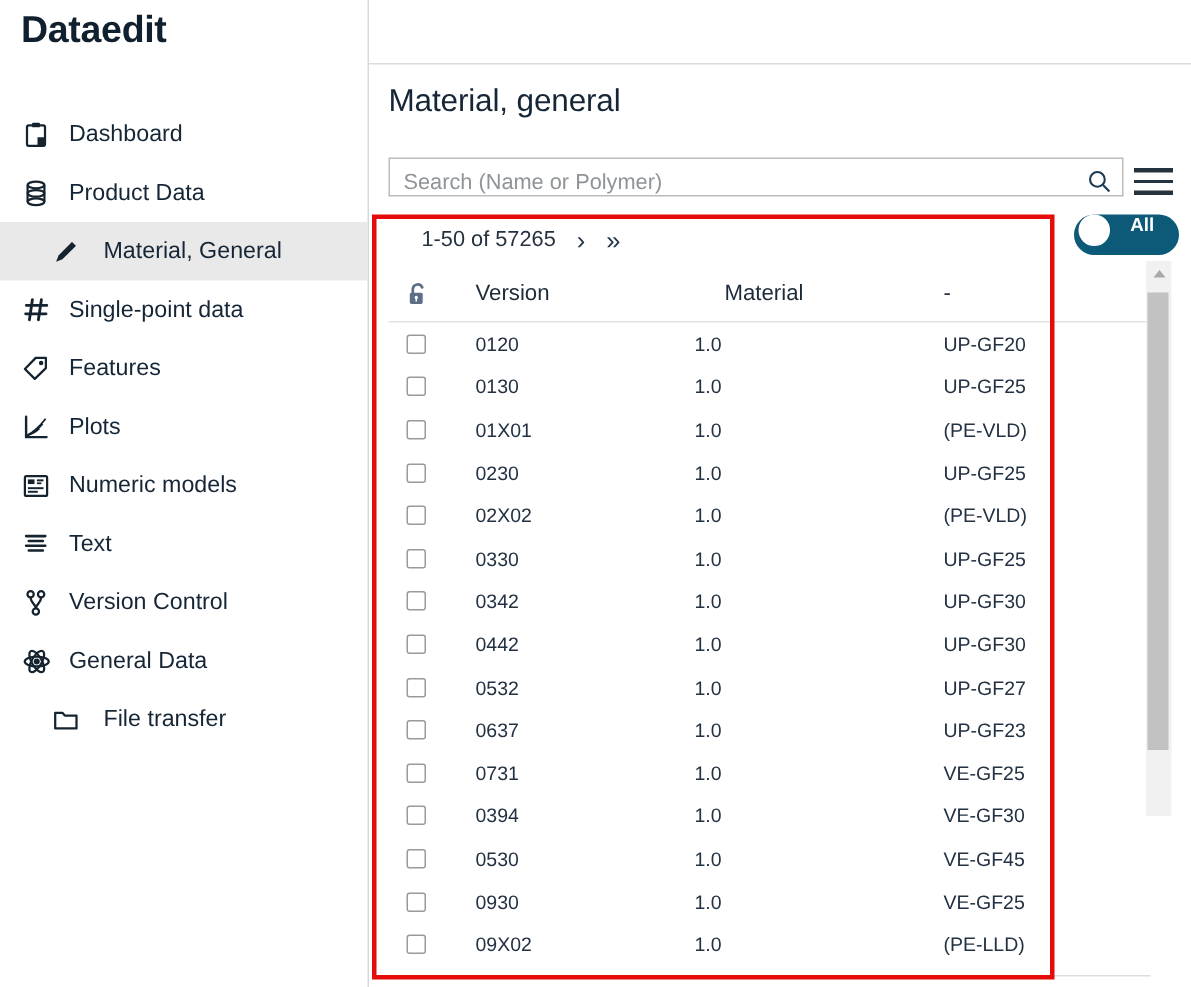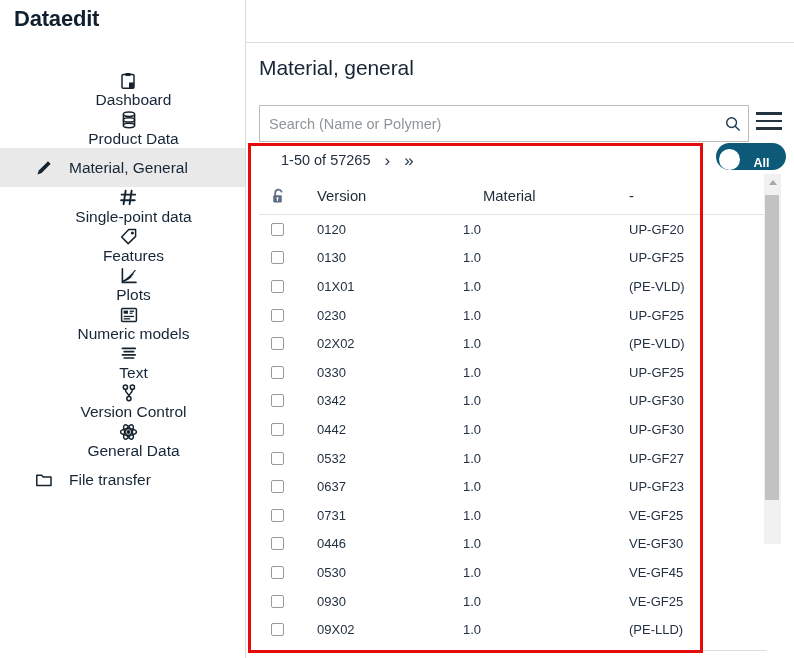--- a/index.html
+++ b/index.html
@@ -23,40 +23,40 @@
     width: 246px;
     height: 658px;
     background: #ffffff;
     border-right: 1px solid #d9d9d9;
     box-sizing: border-box;
   }
   #app-title {
     position: absolute;
     left: 14px;
     top: 6px;
-    font-size: 22px;
+    font-size: 25px;
     font-weight: bold;
     color: #10202e;
     letter-spacing: -0.2px;
   }
   #nav {
     position: absolute;
     left: 0;
     top: 70px;
     width: 100%;
   }
   .nav-item {
     display: flex;
     align-items: center;
     height: 39px;
     box-sizing: border-box;
     cursor: pointer;
     position: relative;
   }
-  .nav-item.level-0 { padding-left: 12px; flex-direction: column; }
+  .nav-item.level-0 { padding-left: 12px; }
   .nav-item.level-1 { padding-left: 32px; }
   .nav-item.active { background: #e9e9e9; }
   .nav-icon {
     width: 24px;
     min-width: 24px;
     height: 22px;
     display: flex;
     align-items: center;
     justify-content: center;
     color: #15232f;
@@ -99,26 +99,26 @@
     position: absolute;
     left: 13px;
     top: 105px;
     width: 523px;
     height: 32px;
   }
   #search-box {
     position: absolute;
     left: 0; top: 0;
     width: 490px;
-    height: 37px;
+    height: 26px;
     border: 1px solid #bcbcbc;
     box-sizing: border-box;
     background: #fff;
     display: flex;
-    align-items: center;
+    align-items: flex-start;
   }
   #search-input {
     border: 0;
     outline: 0;
     flex: 1;
     height: 30px;
     padding-left: 9px;
     font-size: 14.5px;
     font-family: "Liberation Sans", sans-serif;
     color: #24313f;
@@ -191,21 +191,21 @@
   
   #toggle-wrap {
     position: absolute;
     left: 470px;
     top: 143px;
     width: 70px;
     height: 27px;
     border-radius: 14px;
     background: #0d5a78;
     display: flex;
-    align-items: flex-end;
+    align-items: flex-start;
     cursor: pointer;
     z-index: 7;
   }
   #toggle-knob {
     width: 21px;
     height: 21px;
     border-radius: 50%;
     background: #ffffff;
     margin-left: 3px;
   }
@@ -563,21 +563,21 @@
             <div class="row-check"></div>
           </div>
           <div class="td col-material">0731</div>
           <div class="td col-version">1.0</div>
           <div class="td col-dash">VE-GF25</div>
         </div>
         <div class="tbl-row">
           <div class="col-check">
             <div class="row-check"></div>
           </div>
-          <div class="td col-material">0446</div>
+          <div class="td col-material">0394</div>
           <div class="td col-version">1.0</div>
           <div class="td col-dash">VE-GF30</div>
         </div>
         <div class="tbl-row">
           <div class="col-check">
             <div class="row-check"></div>
           </div>
           <div class="td col-material">0530</div>
           <div class="td col-version">1.0</div>
           <div class="td col-dash">VE-GF45</div>

